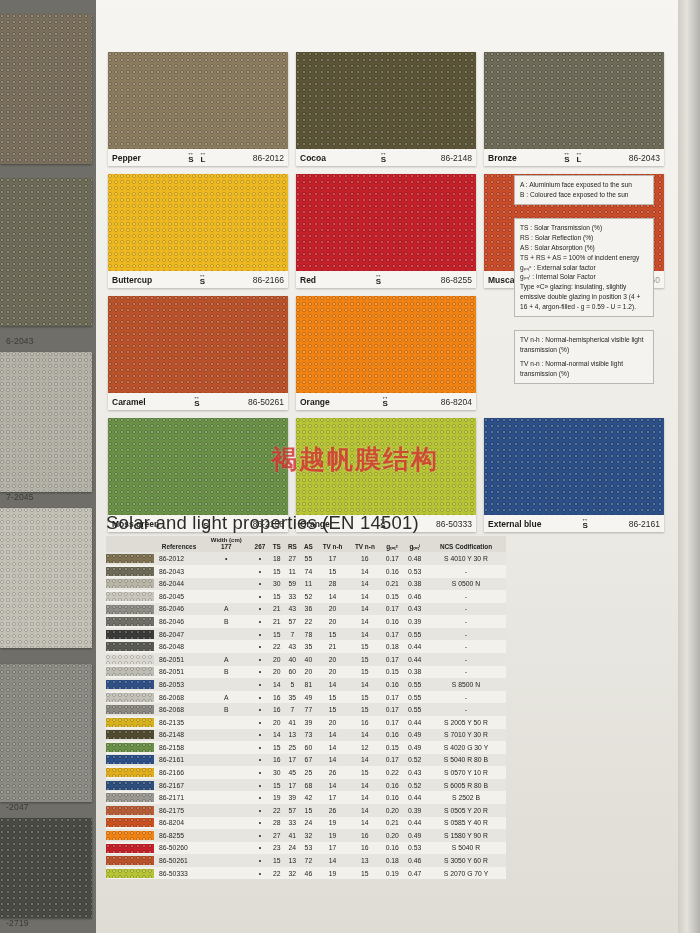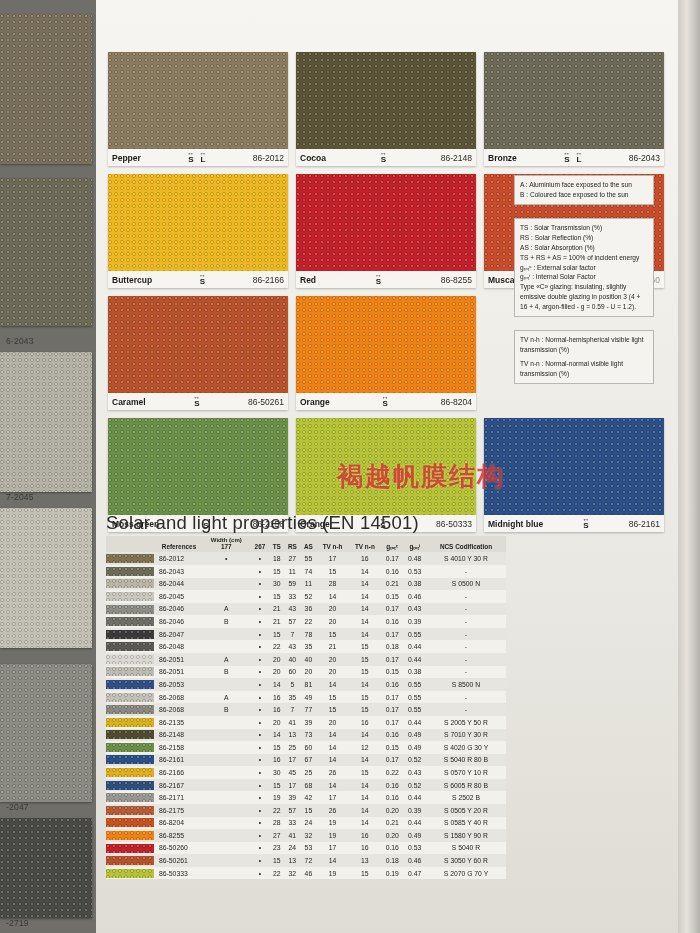--- a/index.html
+++ b/index.html
@@ -69,21 +69,21 @@
     position:relative;padding-top:4px;
   }
   .sym:before{
     content:"↔";position:absolute;top:-3px;left:50%;transform:translateX(-50%);
     font-size:7px;font-weight:normal;
   }
   .symL{margin-left:7px;}
   
   #wm{
     position:absolute;left:175px;top:424px;width:300px;height:70px;
-    display:flex;flex-direction:row;align-items:flex-end;justify-content:center;
+    display:flex;flex-direction:column;align-items:flex-start;justify-content:center;
     pointer-events:none;
   }
   #wm-logo{
     font-size:26px;color:rgba(205,30,25,.75);font-weight:bold;letter-spacing:2px;
     text-shadow:0 0 2px rgba(255,255,255,.4);
   }
   #wm-phone{
     font-size:20px;color:#c2201b;font-weight:bold;letter-spacing:1px;
     text-shadow:0 1px 0 rgba(255,255,255,.6);
   }
@@ -251,21 +251,21 @@
           <span class="nm">Orange</span>
           <span class="mid">
               <span class="sym">S</span>
             </span>
           <span class="code">86-50333</span>
         </div>
       </div>
       <div class="card">
         <div class="patch mesh" style="background-color:#2b4f86;"></div>
         <div class="bar">
-          <span class="nm">Midnight blue</span>
+          <span class="nm">External blue</span>
           <span class="mid">
               <span class="sym">S</span>
             </span>
           <span class="code">86-2161</span>
         </div>
       </div>
     </div>
   </div>
 
   <div id="wm">

